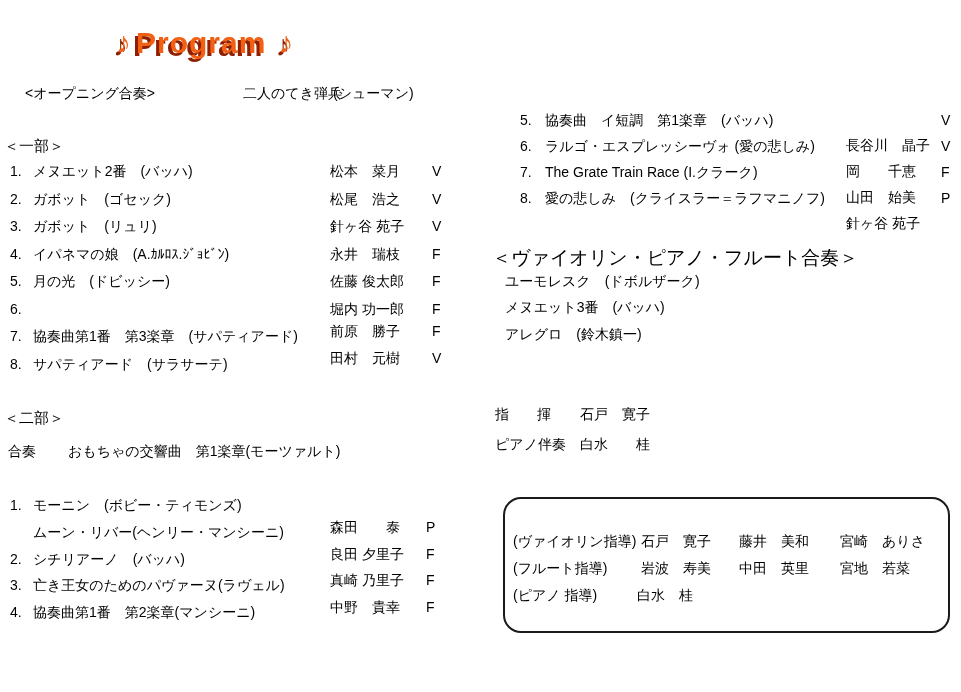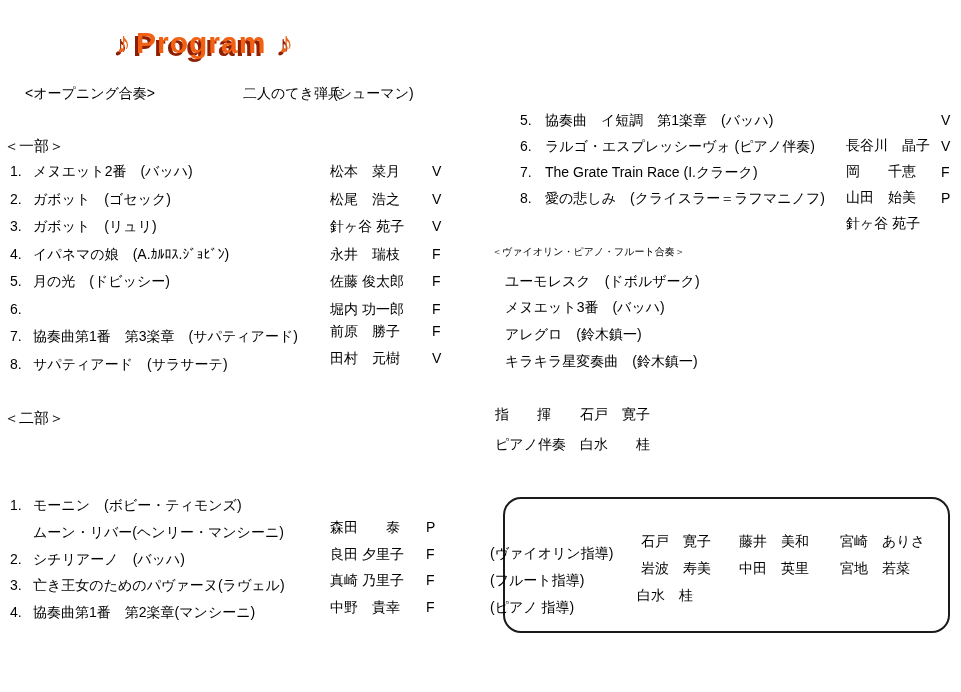--- a/index.html
+++ b/index.html
@@ -23,21 +23,21 @@
   }
   .title .noteL{margin-right:4px;}
   .title .noteR{margin-left:12px;}
   .hdr{position:absolute;white-space:nowrap;font-size:15px;text-align:center;}
   .plain{position:absolute;white-space:nowrap;}
   .box{
     position:absolute;left:503px;top:497px;width:447px;height:136px;
     border:2px solid #1a1a1a;border-radius:18px;background:#fff;box-sizing:border-box;
   }
   
-  .bl{left:490px;margin-top:12px;} .bc1{left:641px;} .bc2{left:739px;} .bc3{left:840px;}
+  .bl{left:513px;} .bc1{left:641px;} .bc2{left:739px;} .bc3{left:840px;}
 </style>
 </head>
 <body>
 
 <div class="page">
 
   <div class="title">
     <span class="noteL">♪</span><span>Program</span><span class="noteR">♪</span>
   </div>
 
@@ -91,20 +91,24 @@
     <span class="in1" style="top:-5px">F</span>
   </div>
   <div class="r" style="top:356px">
     <span class="n1">8.</span>
     <span class="t1">サパティアード　(サラサーテ)</span>
     <span class="pf1" style="top:-6px">田村　元樹</span>
     <span class="in1" style="top:-6px">V</span>
   </div>
 
   <div class="hdr" style="left:4px;top:409px">＜二部＞</div>
+  <div class="r" style="top:443px">
+    <span style="left:8px">合奏</span>
+    <span style="left:68px">おもちゃの交響曲　第1楽章(モーツァルト)</span>
+  </div>
 
   <div class="r" style="top:497px">
     <span class="n1">1.</span>
     <span class="t1">モーニン　(ボビー・ティモンズ)</span>
   </div>
   <div class="r" style="top:524px">
     <span class="t1">ムーン・リバー(ヘンリー・マンシーニ)</span>
   </div>
   <div class="r" style="top:551px">
     <span class="n1">2.</span>
@@ -137,42 +141,41 @@
   </div>
 
   <div class="r" style="top:112px">
     <span class="n2">5.</span>
     <span class="t2">協奏曲　イ短調　第1楽章　(バッハ)</span>
     <span class="pf2">長谷川　晶子</span>
     <span class="in2">V</span>
   </div>
   <div class="r" style="top:138px">
     <span class="n2">6.</span>
-    <span class="t2">ラルゴ・エスプレッシーヴォ (ピアノ伴奏)</span>
+    <span class="t2">ラルゴ・エスプレッシーヴォ (愛の悲しみ)</span>
     <span class="pf2">岡　　千恵</span>
     <span class="in2">V</span>
   </div>
   <div class="r" style="top:164px">
     <span class="n2">7.</span>
     <span class="t2">The Grate Train Race (I.クラーク)</span>
     <span class="pf2">山田　始美</span>
     <span class="in2">F</span>
   </div>
   <div class="r" style="top:190px">
     <span class="n2">8.</span>
     <span class="t2">愛の悲しみ　(クライスラー＝ラフマニノフ)</span>
     <span class="pf2">針ヶ谷 苑子</span>
     <span class="in2">P</span>
   </div>
 
-  <div class="hdr" style="left:492px;top:245px;font-size:10px">＜ヴァイオリン・ピアノ・フルート合奏＞</div>
+  <div class="hdr" style="left:492px;top:245px;font-size:19px">＜ヴァイオリン・ピアノ・フルート合奏＞</div>
   <div class="plain" style="left:505px;top:273px">ユーモレスク　(ドボルザーク)</div>
   <div class="plain" style="left:505px;top:299px">メヌエット3番　(バッハ)</div>
   <div class="plain" style="left:505px;top:326px">アレグロ　(鈴木鎮一)</div>
-  <div class="plain" style="left:505px;top:353px">キラキラ星変奏曲　(鈴木鎮一)</div>
 
   <div class="r" style="top:406px">
     <span style="left:495px">指　　揮</span>
     <span style="left:580px">石戸　寛子</span>
   </div>
   <div class="r" style="top:436px">
     <span style="left:495px">ピアノ伴奏</span>
     <span style="left:580px">白水　　桂</span>
   </div>
 

